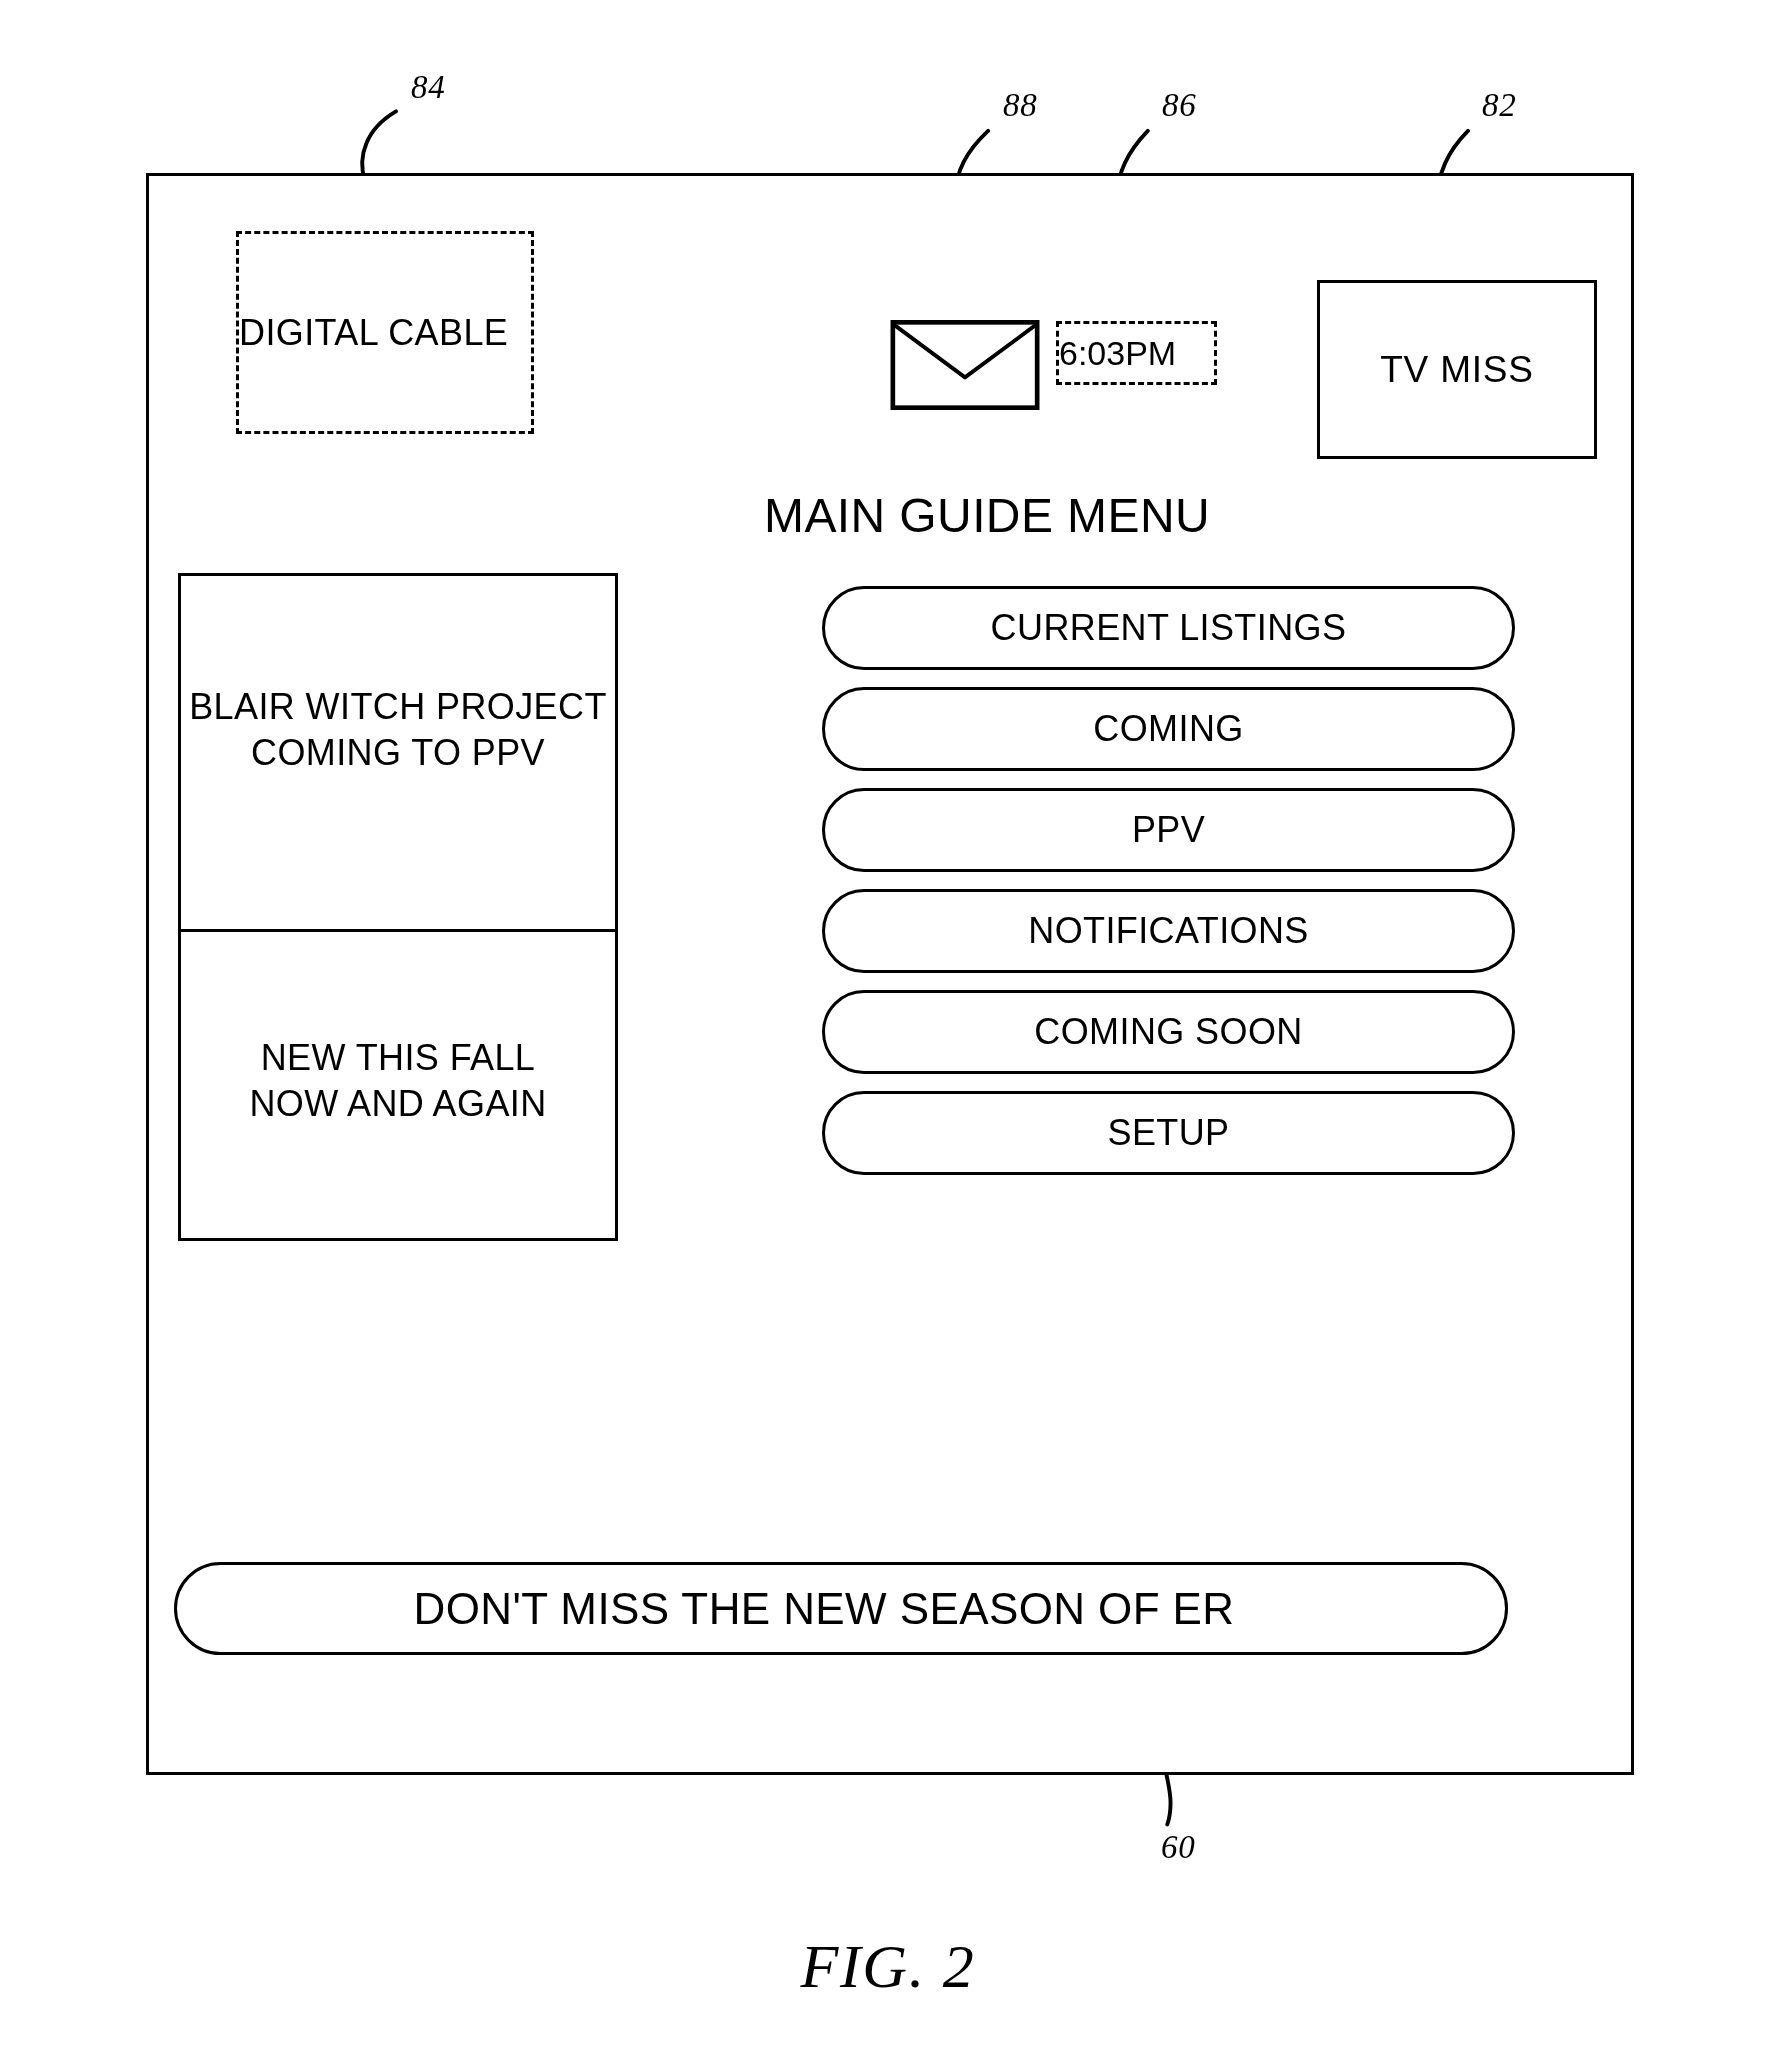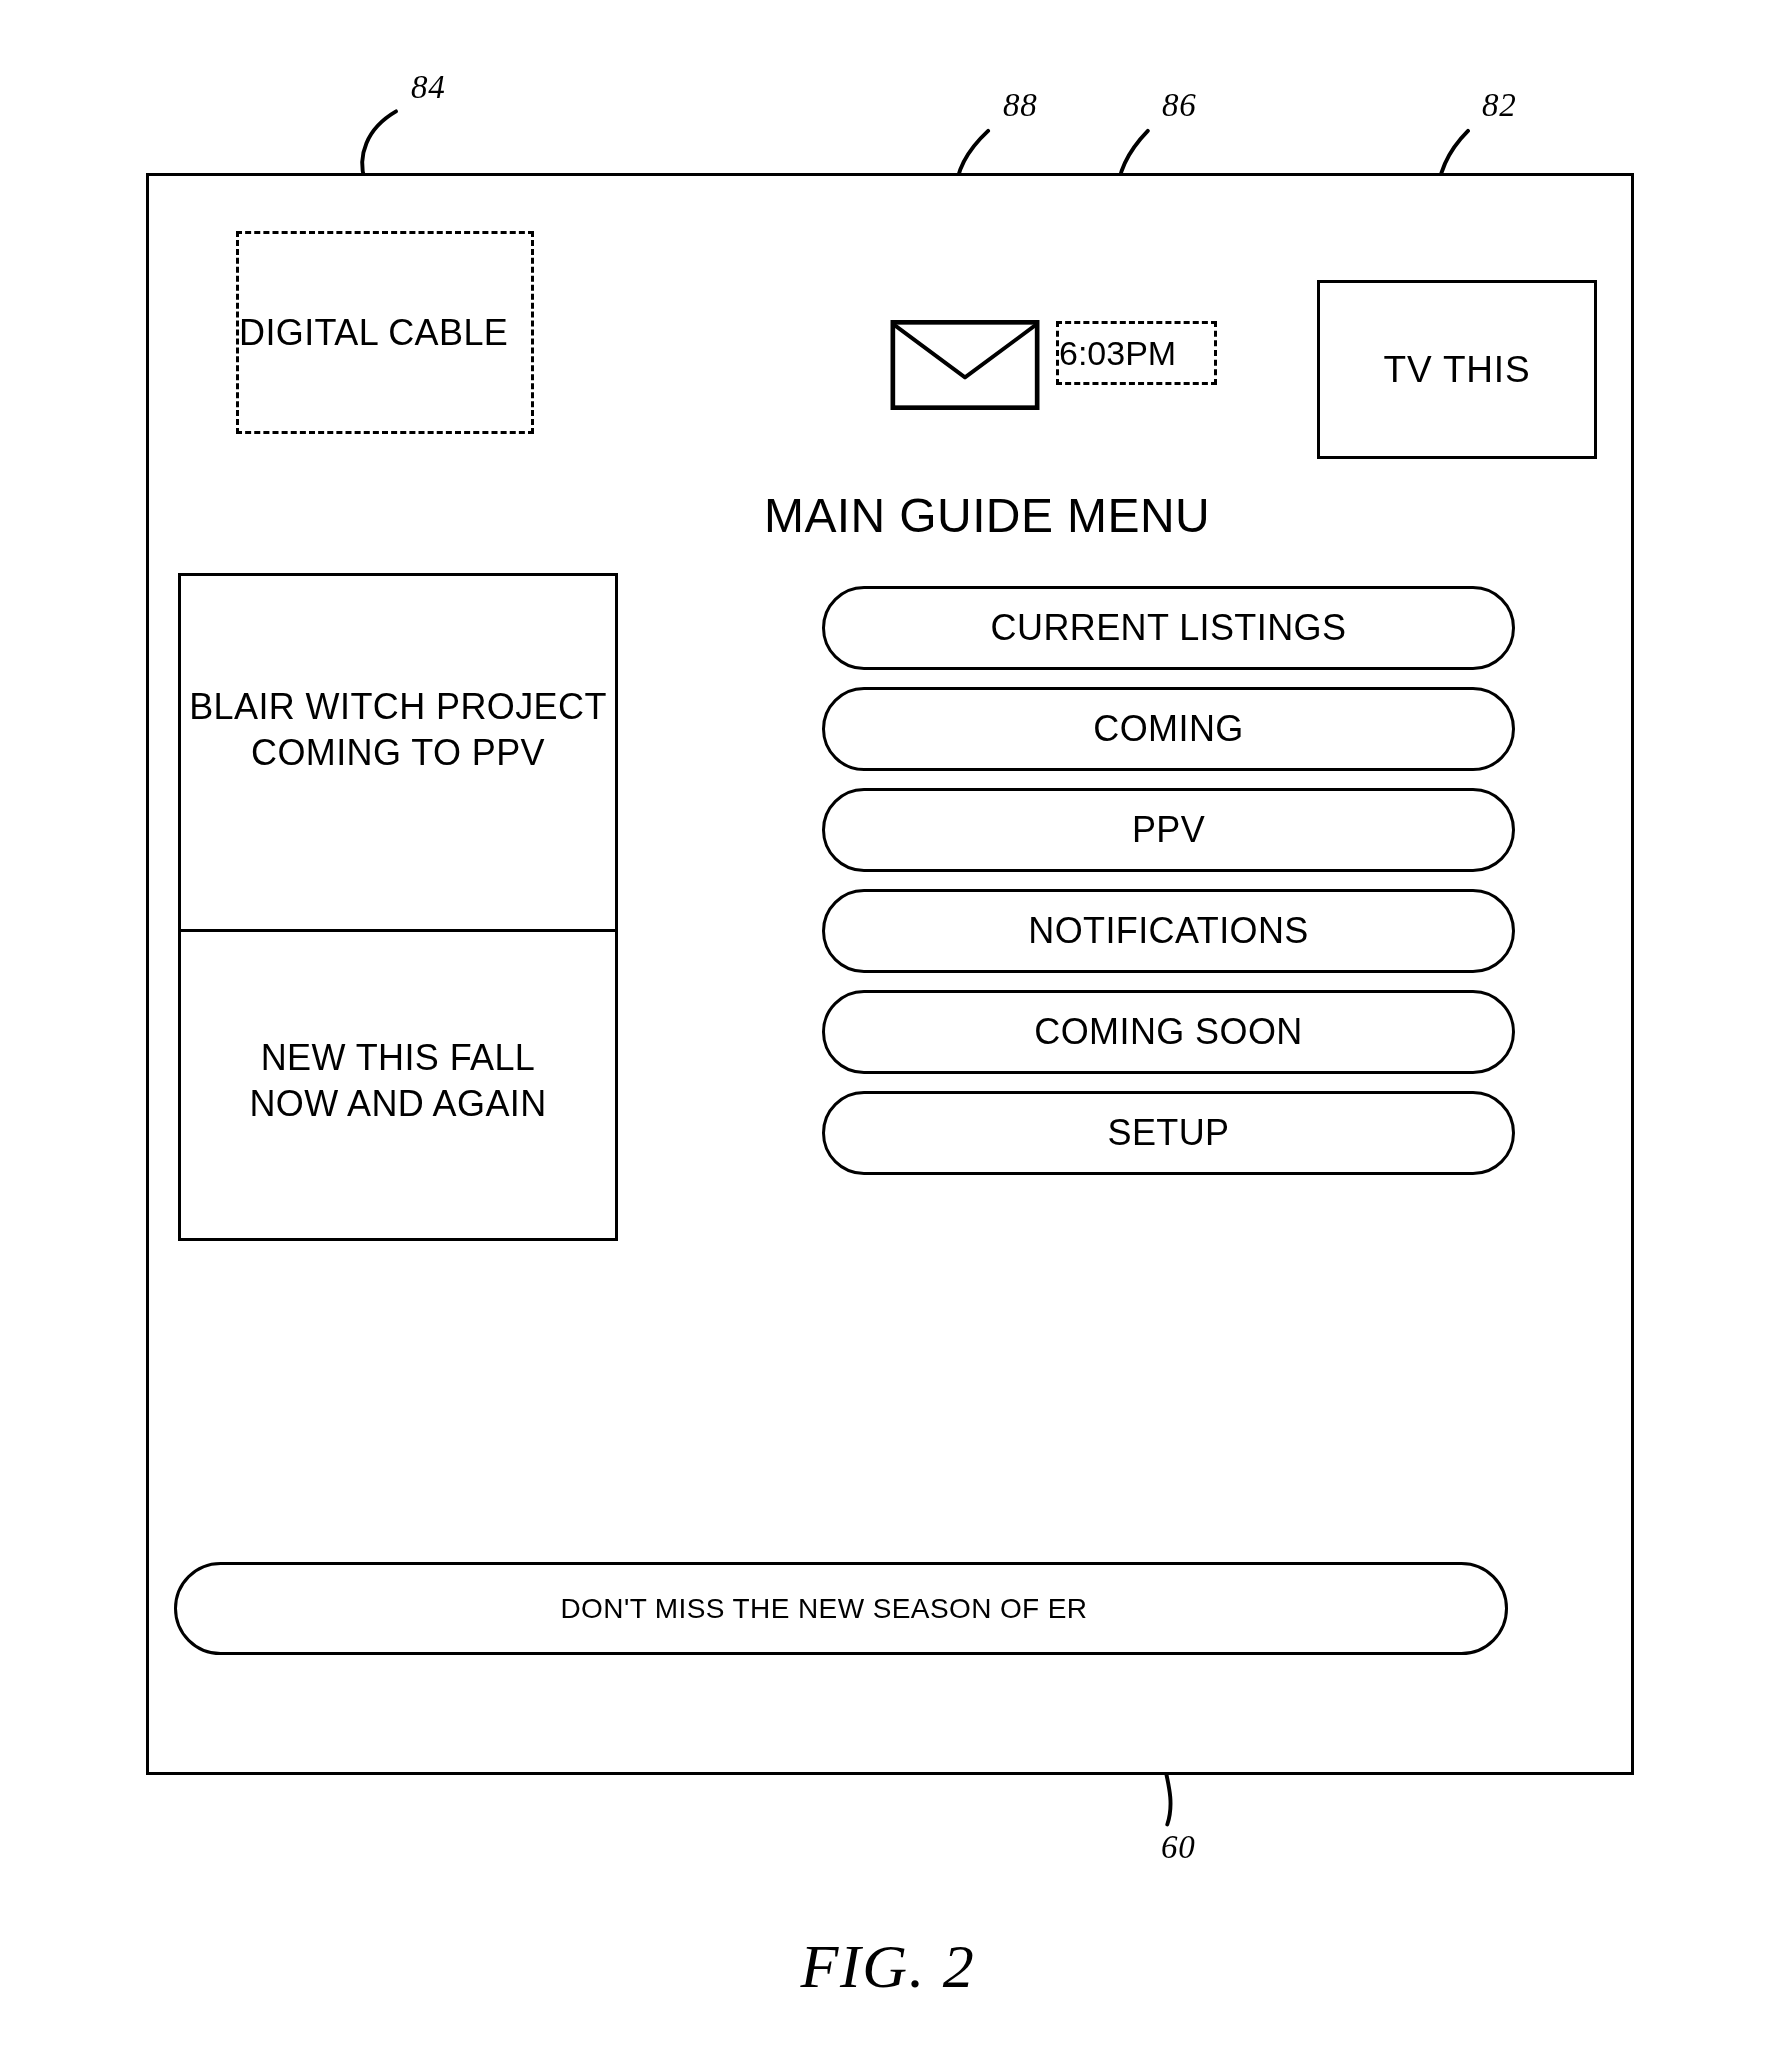--- a/index.html
+++ b/index.html
@@ -193,21 +193,21 @@
     height: 93px;
     border: 3.9px solid #000;
     border-radius: 48px;
     box-sizing: border-box;
     background: #fff;
     display: flex;
     align-items: center;
     justify-content: center;
   }
   #bottom-banner .label {
-    font-size: 28px;
+    font-size: 44px;
     letter-spacing: 0.4px;
     white-space: nowrap;
     transform: translateX(-17px);
   }
 
   
   .refnum {
     position: absolute;
     font-family: "Liberation Serif", serif;
     font-size: 33px;
@@ -291,21 +291,21 @@
       <rect x="3" y="3" width="186" height="110" fill="#fff" stroke="#000" stroke-width="6"></rect>
       <polyline points="3,5 96,74 189,5" fill="none" stroke="#000" stroke-width="5" stroke-linejoin="round"></polyline>
     </svg>
   </div>
 
   <div id="clock-box" class="box-dashed">
     <span class="label">6:03PM</span>
   </div>
 
   <div id="tv-guide" class="box-solid">
-    <span class="label">TV THIS</span>
+    <span class="label">TV MISS</span>
   </div>
 
   <div id="menu-title">MAIN GUIDE MENU</div>
 
   <div id="menu-list">
     <div class="menu-btn">
       <span class="label">CURRENT LISTINGS</span>
     </div>
     <div class="menu-btn">
       <span class="label">COMING</span>

